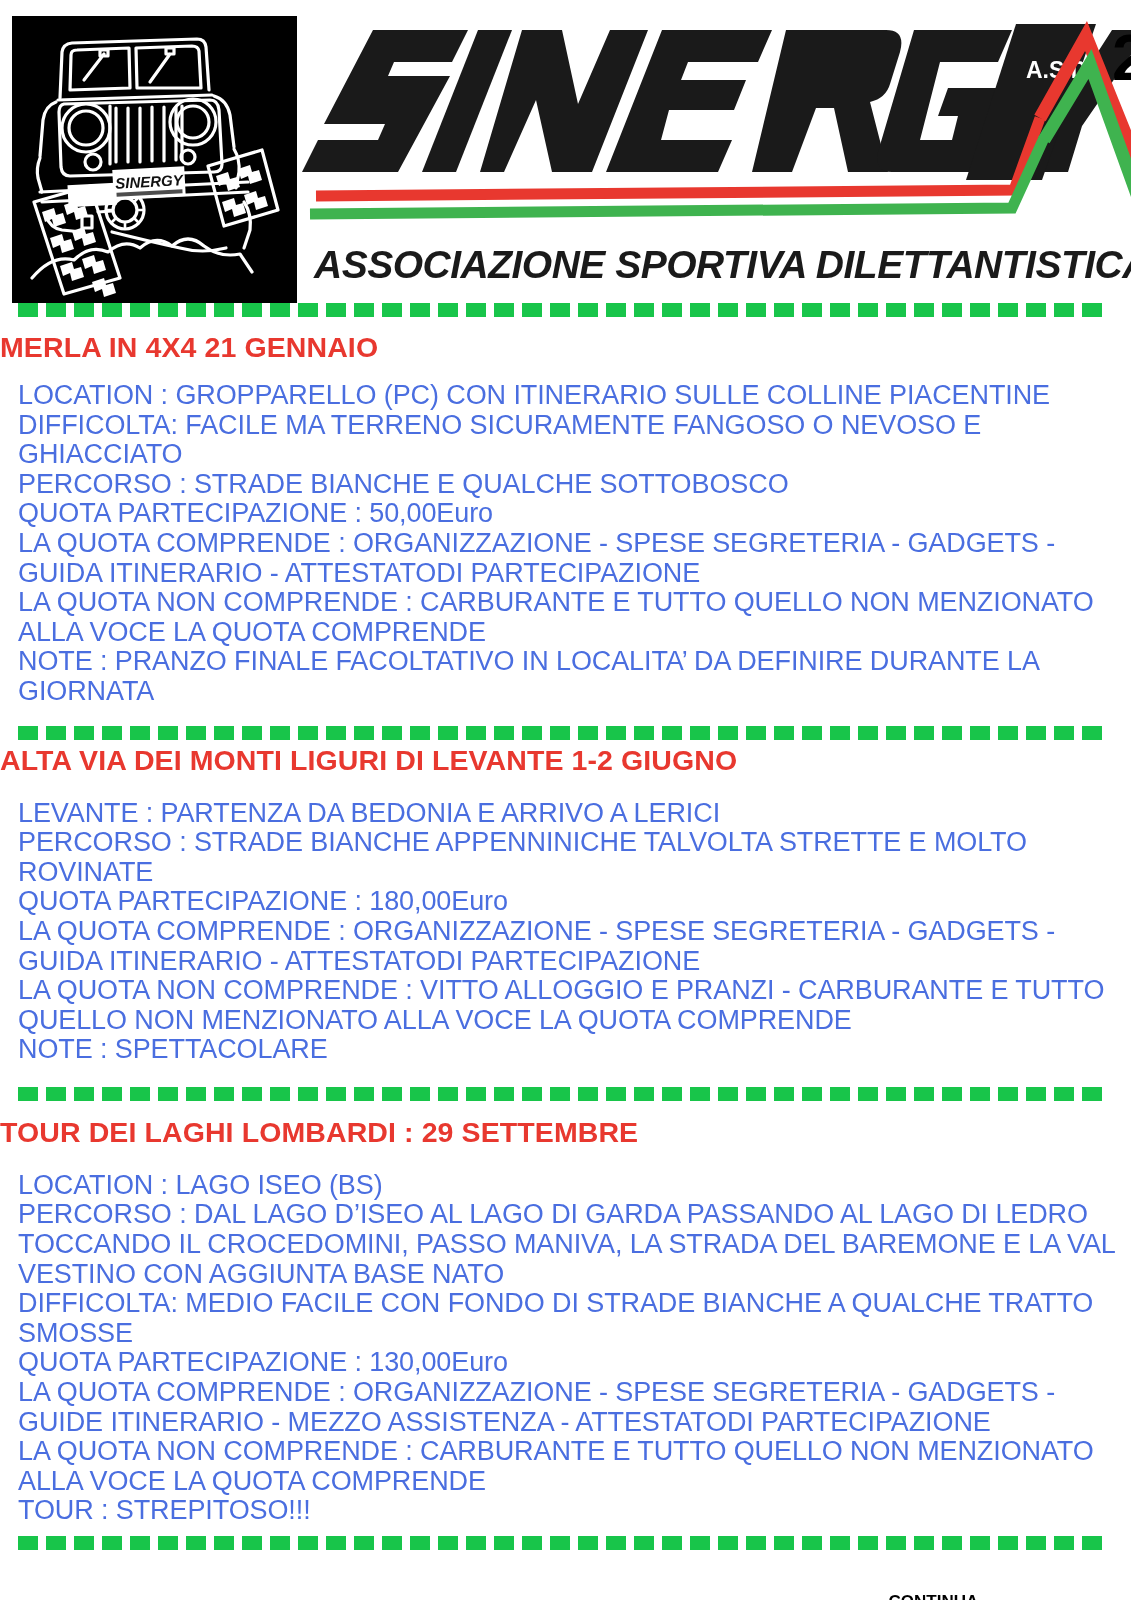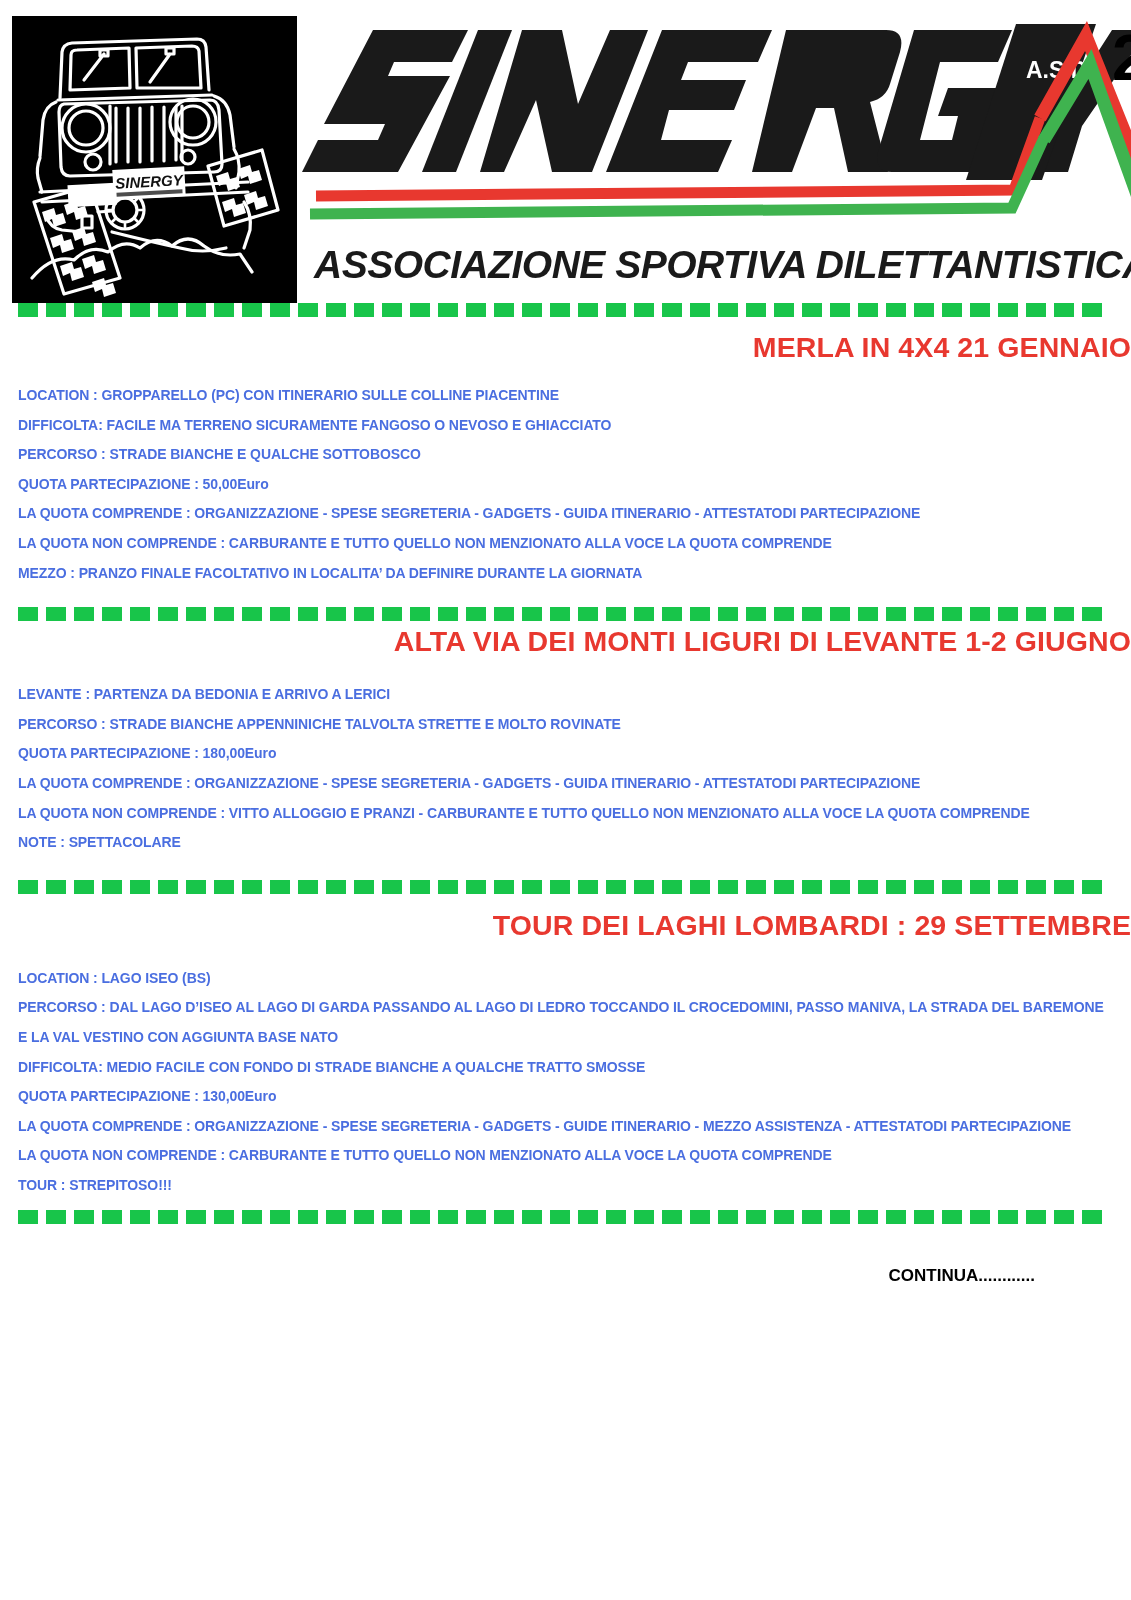--- a/index.html
+++ b/index.html
@@ -57,33 +57,33 @@
       to right,
       #18c54a 0px, #18c54a 20px,
       rgba(255,255,255,0) 20px, rgba(255,255,255,0) 28px
     );
   }
 
   
   .section { padding: 0; }
 
   .section-title {
-    text-align: right;
+    text-align: left;
     color: #e8382f;
     font-size: 28.5px;
     font-weight: bold;
     letter-spacing: 0.1px;
     font-family: "Liberation Sans", sans-serif;
     white-space: nowrap;
   }
 
   .body-lines {
     color: #4a6ee0;
-    font-size: 14px;
-    font-weight: bold;
+    font-size: 27px;
+    font-weight: normal;
     line-height: 29.6px;
     padding-left: 18px;
     padding-right: 16px;
     letter-spacing: -0.1px;
   }
   .body-lines .line { white-space: normal; }
 
   
   .sp-title-1   { margin-top: 14px; }
   .sp-body-1    { margin-top: 17px; }
@@ -243,21 +243,21 @@
 
   <div class="section">
     <div class="section-title sp-title-1">MERLA IN 4X4 21 GENNAIO</div>
     <div class="body-lines sp-body-1">
       <div class="line">LOCATION : GROPPARELLO (PC) CON ITINERARIO SULLE COLLINE PIACENTINE</div>
       <div class="line">DIFFICOLTA: FACILE MA TERRENO SICURAMENTE FANGOSO O NEVOSO E GHIACCIATO</div>
       <div class="line">PERCORSO : STRADE BIANCHE E QUALCHE SOTTOBOSCO</div>
       <div class="line">QUOTA PARTECIPAZIONE : 50,00Euro</div>
       <div class="line">LA QUOTA COMPRENDE : ORGANIZZAZIONE - SPESE SEGRETERIA - GADGETS - GUIDA ITINERARIO - ATTESTATODI PARTECIPAZIONE</div>
       <div class="line">LA QUOTA NON COMPRENDE : CARBURANTE E TUTTO QUELLO NON MENZIONATO ALLA VOCE LA QUOTA COMPRENDE</div>
-      <div class="line">MEZZO : PRANZO FINALE FACOLTATIVO IN LOCALITA’ DA DEFINIRE DURANTE LA GIORNATA</div>
+      <div class="line">NOTE : PRANZO FINALE FACOLTATIVO IN LOCALITA’ DA DEFINIRE DURANTE LA GIORNATA</div>
     </div>
   </div>
 
   <div class="divider sp-div-1"></div>
 
   <div class="section">
     <div class="section-title sp-title-2">ALTA VIA DEI MONTI LIGURI DI LEVANTE 1-2 GIUGNO</div>
     <div class="body-lines sp-body-2">
       <div class="line">LEVANTE : PARTENZA DA BEDONIA E ARRIVO A LERICI</div>
       <div class="line">PERCORSO : STRADE BIANCHE APPENNINICHE TALVOLTA STRETTE E MOLTO ROVINATE</div>

